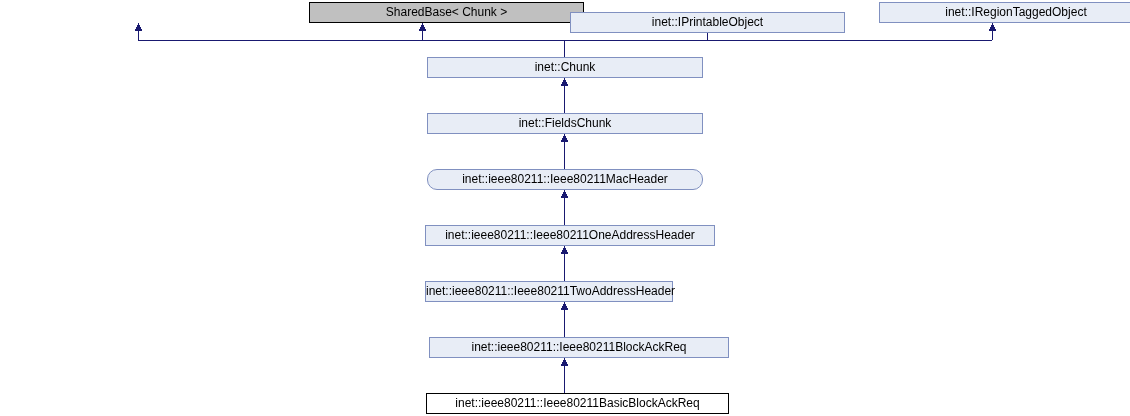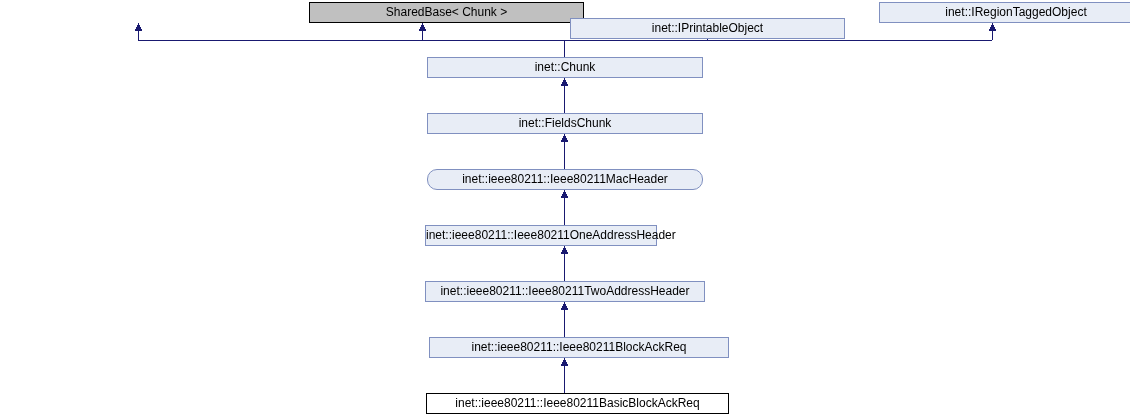--- a/index.html
+++ b/index.html
@@ -32,27 +32,27 @@
     border: 1px solid #8090c0;
     cursor: pointer;
   }
   .node.selected {
     background: #ffffff;
     border: 1px solid #000000;
   }
   
   .n0  { left: 1px;   top: 2px;   width: 274px; }
   .n1  { left: 285px; top: 2px;   width: 275px; margin-left: 24px; }
-  .n2  { left: 570px; top: 18px;   width: 275px; }
+  .n2  { left: 570px; top: 12px;   width: 275px; }
   .n3  { left: 879px; top: 2px;   width: 274px; }
   .n4  { left: 427px; top: 57px;  width: 276px; }
   .n5  { left: 427px; top: 113px; width: 276px; }
   .n6  { left: 427px; top: 169px; width: 276px; border-radius: 10px; }
-  .n7  { left: 425px; top: 225px; width: 232px; }
-  .n8  { left: 425px; top: 281px; width: 280px; }
+  .n7  { left: 425px; top: 225px; width: 290px; }
+  .n8  { left: 425px; top: 281px; width: 248px; }
   .n9  { left: 429px; top: 337px; width: 300px; }
   .n10 { left: 426px; top: 393px; width: 303px; }
 </style>
 </head>
 <body>
 
 <div id="canvas">
 
   <svg id="arrows" width="1130" height="416" viewBox="0 0 1130 416" shape-rendering="crispEdges">
     <g stroke="#191970" stroke-width="1" fill="none">

